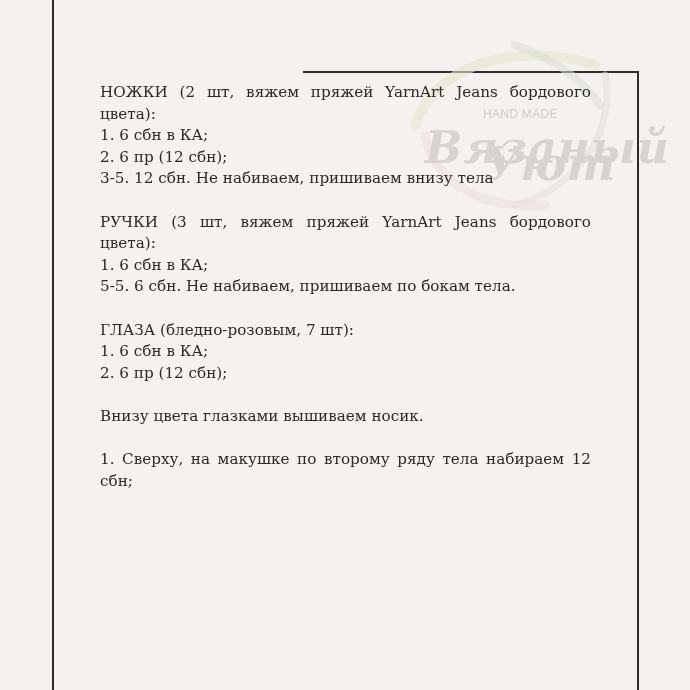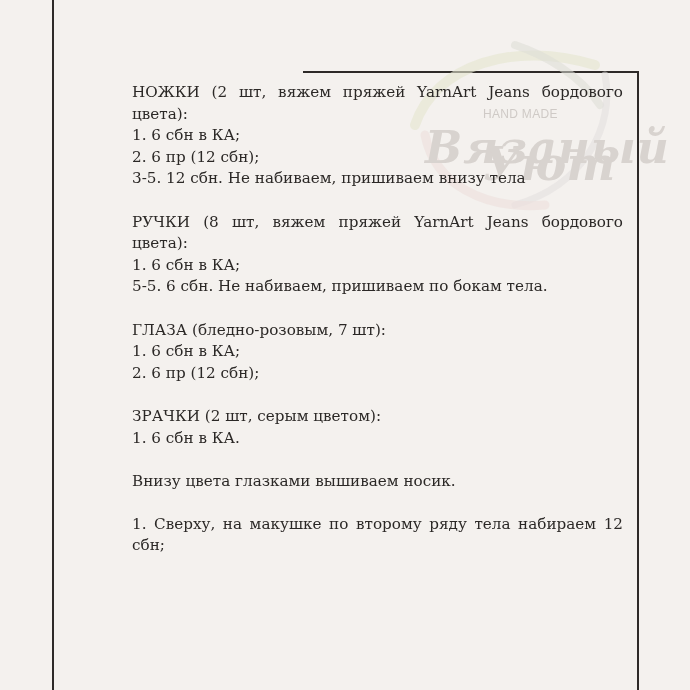--- a/index.html
+++ b/index.html
@@ -38,21 +38,20 @@
   }
   .wm-line2 {
     position: absolute; left: 88px; top: 102px;
     font-family: "DejaVu Serif", serif; font-style: italic; font-weight: bold;
     font-size: 46px; color: #d8d3cf;
   }
   .content {
     position: absolute; left: 100px; top: 82px; width: 491px;
     font-size: 15.2px; line-height: 21.6px;
     text-align: justify;
-    margin-left: 32px;
   }
   .section { margin-bottom: 21.6px; }
   .section p { margin: 0; }
   .section p.just { text-align: justify; text-align-last: left; }
 </style>
 </head>
 <body>
 
 <div class="line-left"></div>
 <div class="line-top"></div>
@@ -71,32 +70,28 @@
 </div>
 
 <div class="content">
   <div class="section">
     <p class="just">НОЖКИ (2 шт, вяжем пряжей YarnArt Jeans бордового цвета):</p>
     <p>1. 6 сбн в КА;</p>
     <p>2. 6 пр (12 сбн);</p>
     <p>3-5. 12 сбн. Не набиваем, пришиваем внизу тела</p>
   </div>
   <div class="section">
-    <p class="just">РУЧКИ (8 шт, вяжем пряжей YarnArt Jeans бордового цвета):</p>
+    <p class="just">РУЧКИ (3 шт, вяжем пряжей YarnArt Jeans бордового цвета):</p>
     <p>1. 6 сбн в КА;</p>
     <p>5-5. 6 сбн. Не набиваем, пришиваем по бокам тела.</p>
   </div>
   <div class="section">
     <p>ГЛАЗА (бледно-розовым, 7 шт):</p>
     <p>1. 6 сбн в КА;</p>
     <p>2. 6 пр (12 сбн);</p>
-  </div>
-  <div class="section">
-    <p>ЗРАЧКИ (2 шт, серым цветом):</p>
-    <p>1. 6 сбн в КА.</p>
   </div>
   <div class="section">
     <p>Внизу цвета глазками вышиваем носик.</p>
   </div>
   <div class="section">
     <p class="just">1. Сверху, на макушке по второму ряду тела набираем 12 сбн;</p>
   </div>
 </div>
 
 </body></html>

